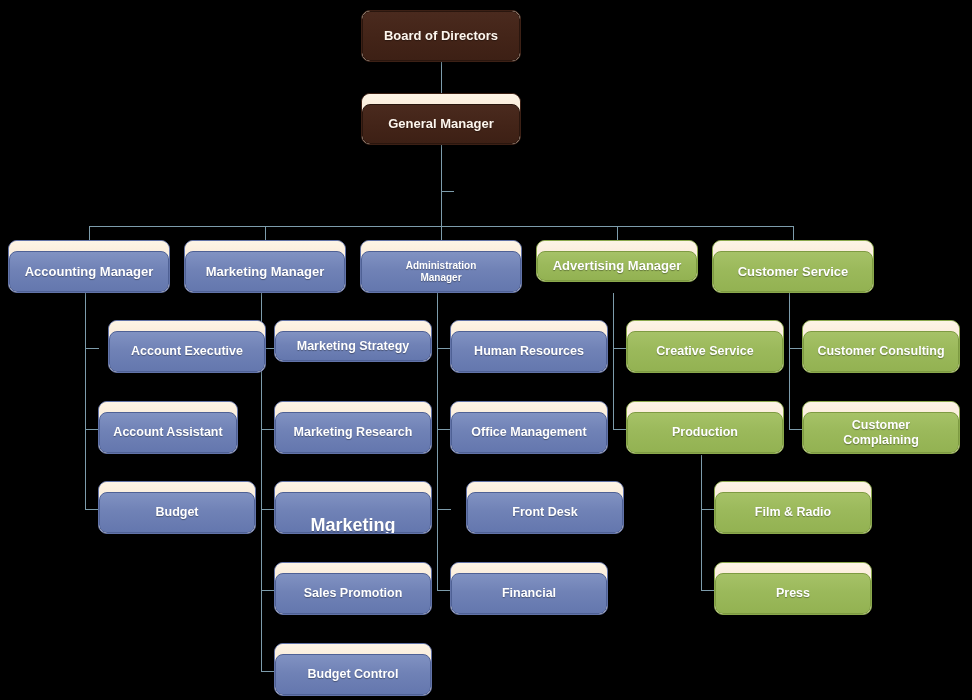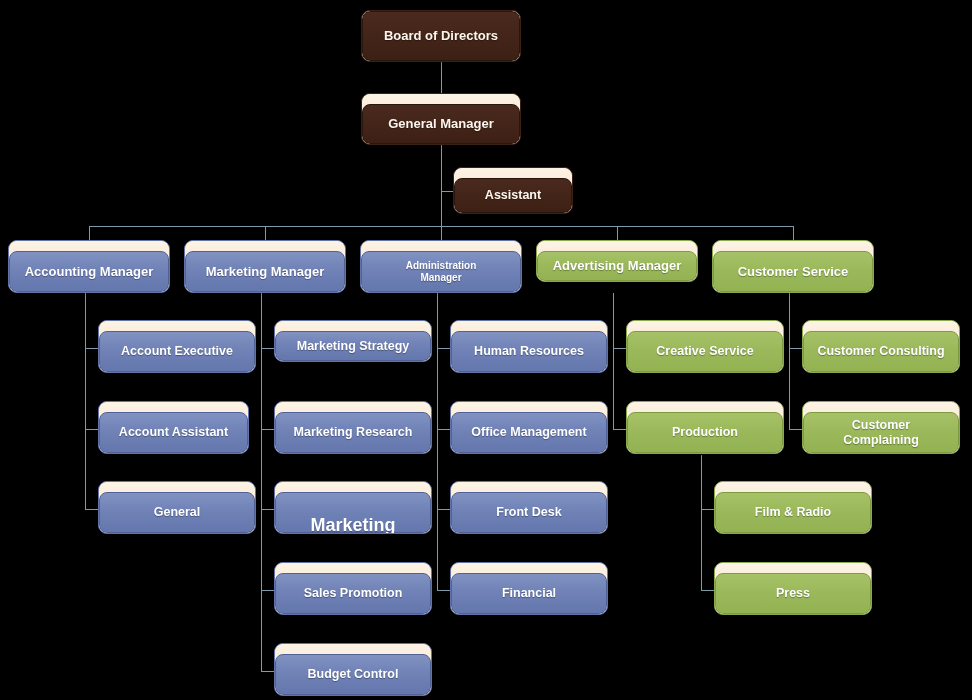--- a/index.html
+++ b/index.html
@@ -142,26 +142,20 @@
     </div>
   </div>
 
   <div class="node brown" style="left:361px; top:93px; width:160px; height:52px;">
     <div class="cap"></div>
     <div class="body">
       <span class="label" style="font-size:13px;">General Manager</span>
     </div>
   </div>
 
-  <div class="node brown" style="left:453px; top:167px; width:120px; height:47px;">
-    <div class="cap"></div>
-    <div class="body">
-      <span class="label" style="font-size:12.5px;">Assistant</span>
-    </div>
-  </div>
 
   <div class="node blue" style="left:8px; top:240px; width:162px; height:53px;">
     <div class="cap"></div>
     <div class="body">
       <span class="label" style="font-size:13px;">Accounting Manager</span>
     </div>
   </div>
 
   <div class="node blue" style="left:184px; top:240px; width:162px; height:53px;">
     <div class="cap"></div>
@@ -185,38 +179,38 @@
     </div>
   </div>
 
   <div class="node green" style="left:712px; top:240px; width:162px; height:53px;">
     <div class="cap"></div>
     <div class="body">
       <span class="label" style="font-size:13px;">Customer Service</span>
     </div>
   </div>
 
-  <div class="node blue" style="left:98px; top:320px; width:158px; height:53px;">
+  <div class="node blue" style="left:108px; top:320px; width:158px; height:53px;">
     <div class="cap"></div>
     <div class="body">
       <span class="label" style="font-size:12.5px;">Account Executive</span>
     </div>
   </div>
 
-  <div class="node blue" style="left:98px; top:401px; width:151px; height:53px;">
+  <div class="node blue" style="left:98px; top:401px; width:140px; height:53px;">
     <div class="cap"></div>
     <div class="body">
       <span class="label" style="font-size:12.5px;">Account Assistant</span>
     </div>
   </div>
 
   <div class="node blue" style="left:98px; top:481px; width:158px; height:53px;">
     <div class="cap"></div>
     <div class="body">
-      <span class="label" style="font-size:12.5px;">General</span>
+      <span class="label" style="font-size:12.5px;">Budget</span>
     </div>
   </div>
 
   <div class="node blue" style="left:274px; top:320px; width:158px; height:42px;">
     <div class="cap"></div>
     <div class="body">
       <span class="label" style="font-size:12.5px;">Marketing Strategy</span>
     </div>
   </div>
 
@@ -255,21 +249,21 @@
     </div>
   </div>
 
   <div class="node blue" style="left:450px; top:401px; width:158px; height:53px;">
     <div class="cap"></div>
     <div class="body">
       <span class="label" style="font-size:12.5px;">Office Management</span>
     </div>
   </div>
 
-  <div class="node blue" style="left:450px; top:481px; width:158px; height:53px;">
+  <div class="node blue" style="left:466px; top:481px; width:158px; height:53px;">
     <div class="cap"></div>
     <div class="body">
       <span class="label" style="font-size:12.5px;">Front Desk</span>
     </div>
   </div>
 
   <div class="node blue" style="left:450px; top:562px; width:158px; height:53px;">
     <div class="cap"></div>
     <div class="body">
       <span class="label" style="font-size:12.5px;">Financial</span>

